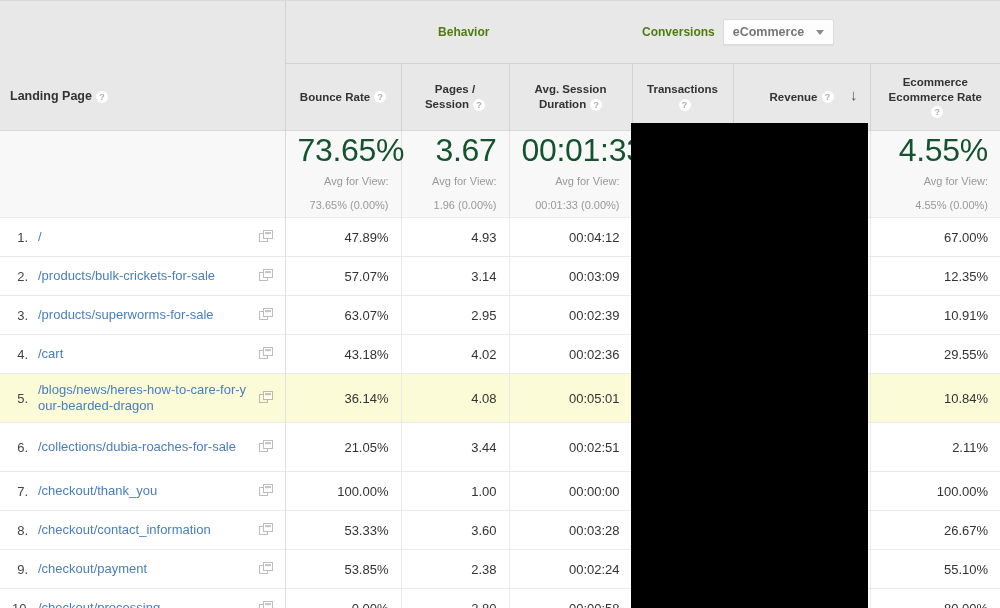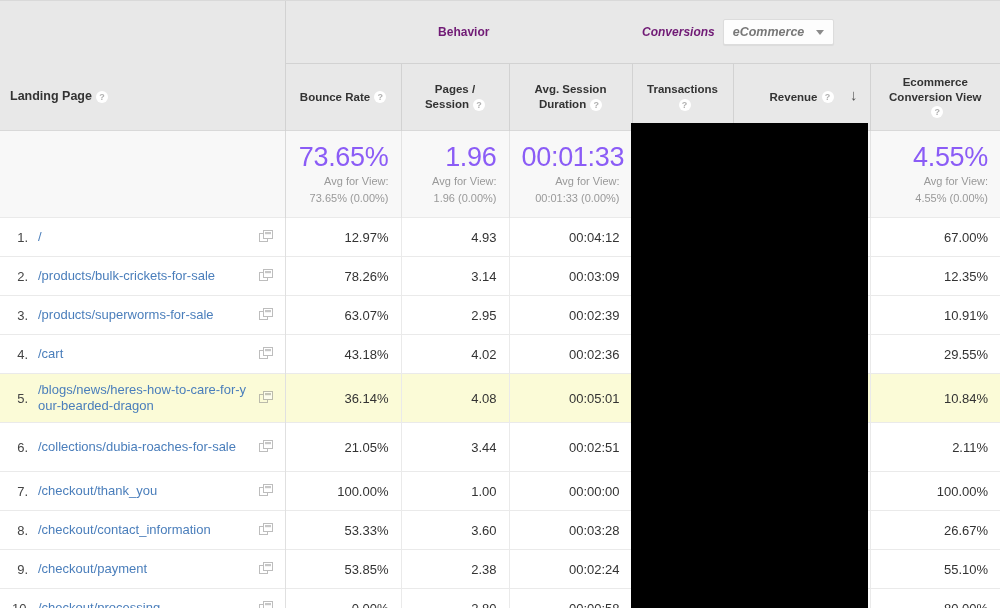--- a/index.html
+++ b/index.html
@@ -46,31 +46,31 @@
     height: 62px;
     vertical-align: middle;
     border: 0;
   }
   .grouprow th.dimcell {
     border-right: 1px solid #d2d2d2;
   }
   .group-label {
     font-size: 12px;
     font-weight: bold;
-    color: #701a75;
+    color: #4d7c0f;
     padding-left: 10px;
     white-space: nowrap;
   }
   .group-inner {
     display: flex;
     align-items: center;
     gap: 8px;
     padding-left: 10px;
   }
-  .sep-left { border-left: 1px solid #d2d2d2; font-style: italic; }
+  .sep-left { border-left: 1px solid #d2d2d2; }
 
   .dropdown {
     display: inline-flex;
     align-items: center;
     gap: 12px;
     background: #fdfdfd;
     border: 1px solid #dcdcdc;
     border-radius: 2px;
     padding: 5px 9px;
     font-size: 12.5px;
@@ -144,31 +144,31 @@
     height: 86px;
     vertical-align: middle;
     border-top: 1px solid #d9d9d9;
     border-right: 1px solid #e3e3e3;
     text-align: right;
     padding: 0 12px;
   }
   .sumrow td.dimcell { border-right: 1px solid #d9d9d9; }
   .sumrow td.last { border-right: 0; }
   .sum-big {
-    font-size: 27px;
-    color: #8b5cf6;
+    font-size: 32px;
+    color: #14532d;
     font-weight: normal;
     line-height: 28px;
     letter-spacing: -0.3px;
   }
   .sum-sub {
     font-size: 11px;
     color: #999;
     line-height: 14px;
-    margin-top: 3px;
+    margin-top: 10px;
   }
 
   
   .datarow td {
     border-top: 1px solid #eaeaea;
     border-right: 1px solid #eaeaea;
     font-size: 13px;
     color: #333;
     text-align: right;
     padding: 0 12px;
@@ -281,37 +281,37 @@
         <th>
           <span class="hdr-in">Transactions</span><br>
           <span class="qmark">?</span>
         </th>
         <th class="revhead">
           <span class="hdr-in">Revenue</span><span class="qmark">?</span>
           <span class="sortarrow">↓</span>
         </th>
         <th class="last">
           <span class="hdr-in">Ecommerce</span><br>
-          <span class="hdr-in">Conversion View</span><br>
+          <span class="hdr-in">Ecommerce Rate</span><br>
           <span class="qmark">?</span>
         </th>
       </tr>
     </thead>
 
     <tbody>
 
       <tr class="sumrow">
         <td class="dimcell"></td>
         <td>
           <div class="sum-big">73.65%</div>
           <div class="sum-sub">Avg for View:</div>
           <div class="sum-sub">73.65% (0.00%)</div>
         </td>
         <td>
-          <div class="sum-big">1.96</div>
+          <div class="sum-big">3.67</div>
           <div class="sum-sub">Avg for View:</div>
           <div class="sum-sub">1.96 (0.00%)</div>
         </td>
         <td>
           <div class="sum-big">00:01:33</div>
           <div class="sum-sub">Avg for View:</div>
           <div class="sum-sub">00:01:33 (0.00%)</div>
         </td>
         <td></td>
         <td></td>
@@ -327,40 +327,40 @@
             <div class="dimwrap">
               <span class="idx">1.</span>
               <span class="pagelink">/</span>
               <span class="winicon"><svg width="14" height="14" viewBox="0 0 14 14" aria-hidden="true">
                   <rect x="0.5" y="3.5" width="8" height="8" fill="none" stroke="#888"></rect>
                   <rect x="4.5" y="0.5" width="9" height="8" fill="#fff" stroke="#888"></rect>
                   <rect x="6" y="2" width="6" height="2.2" fill="#9a9a9a"></rect>
                 </svg></span>
             </div>
           </td>
-          <td>12.97%</td>
+          <td>47.89%</td>
           <td>4.93</td>
           <td>00:04:12</td>
           <td></td>
           <td></td>
           <td class="last">67.00%</td>
         </tr>
         <tr class="datarow">
           <td class="dimcell">
             <div class="dimwrap">
               <span class="idx">2.</span>
               <span class="pagelink">/products/bulk-crickets-for-sale</span>
               <span class="winicon"><svg width="14" height="14" viewBox="0 0 14 14" aria-hidden="true">
                   <rect x="0.5" y="3.5" width="8" height="8" fill="none" stroke="#888"></rect>
                   <rect x="4.5" y="0.5" width="9" height="8" fill="#fff" stroke="#888"></rect>
                   <rect x="6" y="2" width="6" height="2.2" fill="#9a9a9a"></rect>
                 </svg></span>
             </div>
           </td>
-          <td>78.26%</td>
+          <td>57.07%</td>
           <td>3.14</td>
           <td>00:03:09</td>
           <td></td>
           <td></td>
           <td class="last">12.35%</td>
         </tr>
         <tr class="datarow">
           <td class="dimcell">
             <div class="dimwrap">
               <span class="idx">3.</span>

